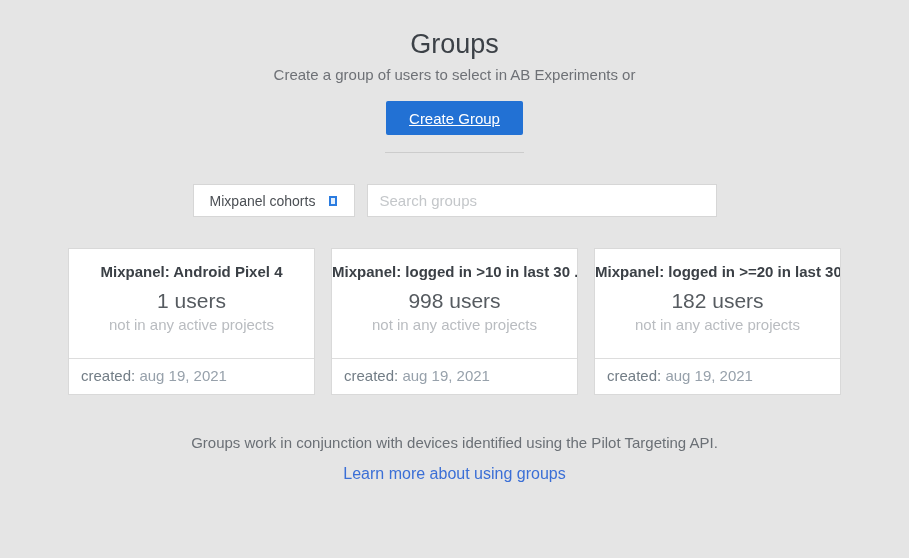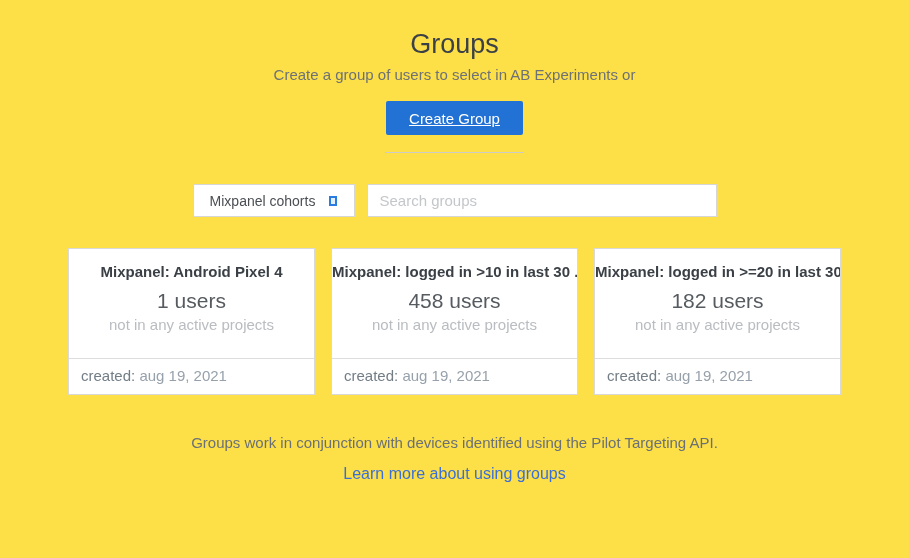--- a/index.html
+++ b/index.html
@@ -5,21 +5,21 @@
   * { margin: 0; padding: 0; box-sizing: border-box; }
   html, body { background: #ffffff; }
   body {
     font-family: "Liberation Sans", sans-serif;
     color: #3c4147;
   }
   .page {
     position: relative;
     width: 909px;
     height: 558px;
-    background: #fde047;
+    background: #e5e5e5;
     overflow: hidden;
   }
   .header { padding-top: 28px; text-align: center; }
   .page-title {
     font-size: 27px;
     font-weight: 400;
     color: #3c4147;
     line-height: 32px;
   }
   .subtitle { margin-top: 5px; }
@@ -179,21 +179,21 @@
       </div>
       <div class="card-footer">
         <span class="created-label">created:</span>
         <span class="created-date">aug 19, 2021</span>
       </div>
     </div>
 
     <div class="card">
       <div class="card-body">
         <div class="card-title">Mixpanel: logged in &gt;10 in last 30 ...</div>
-        <div class="card-users">458 users</div>
+        <div class="card-users">998 users</div>
         <div class="card-note">not in any active projects</div>
       </div>
       <div class="card-footer">
         <span class="created-label">created:</span>
         <span class="created-date">aug 19, 2021</span>
       </div>
     </div>
 
     <div class="card">
       <div class="card-body">

